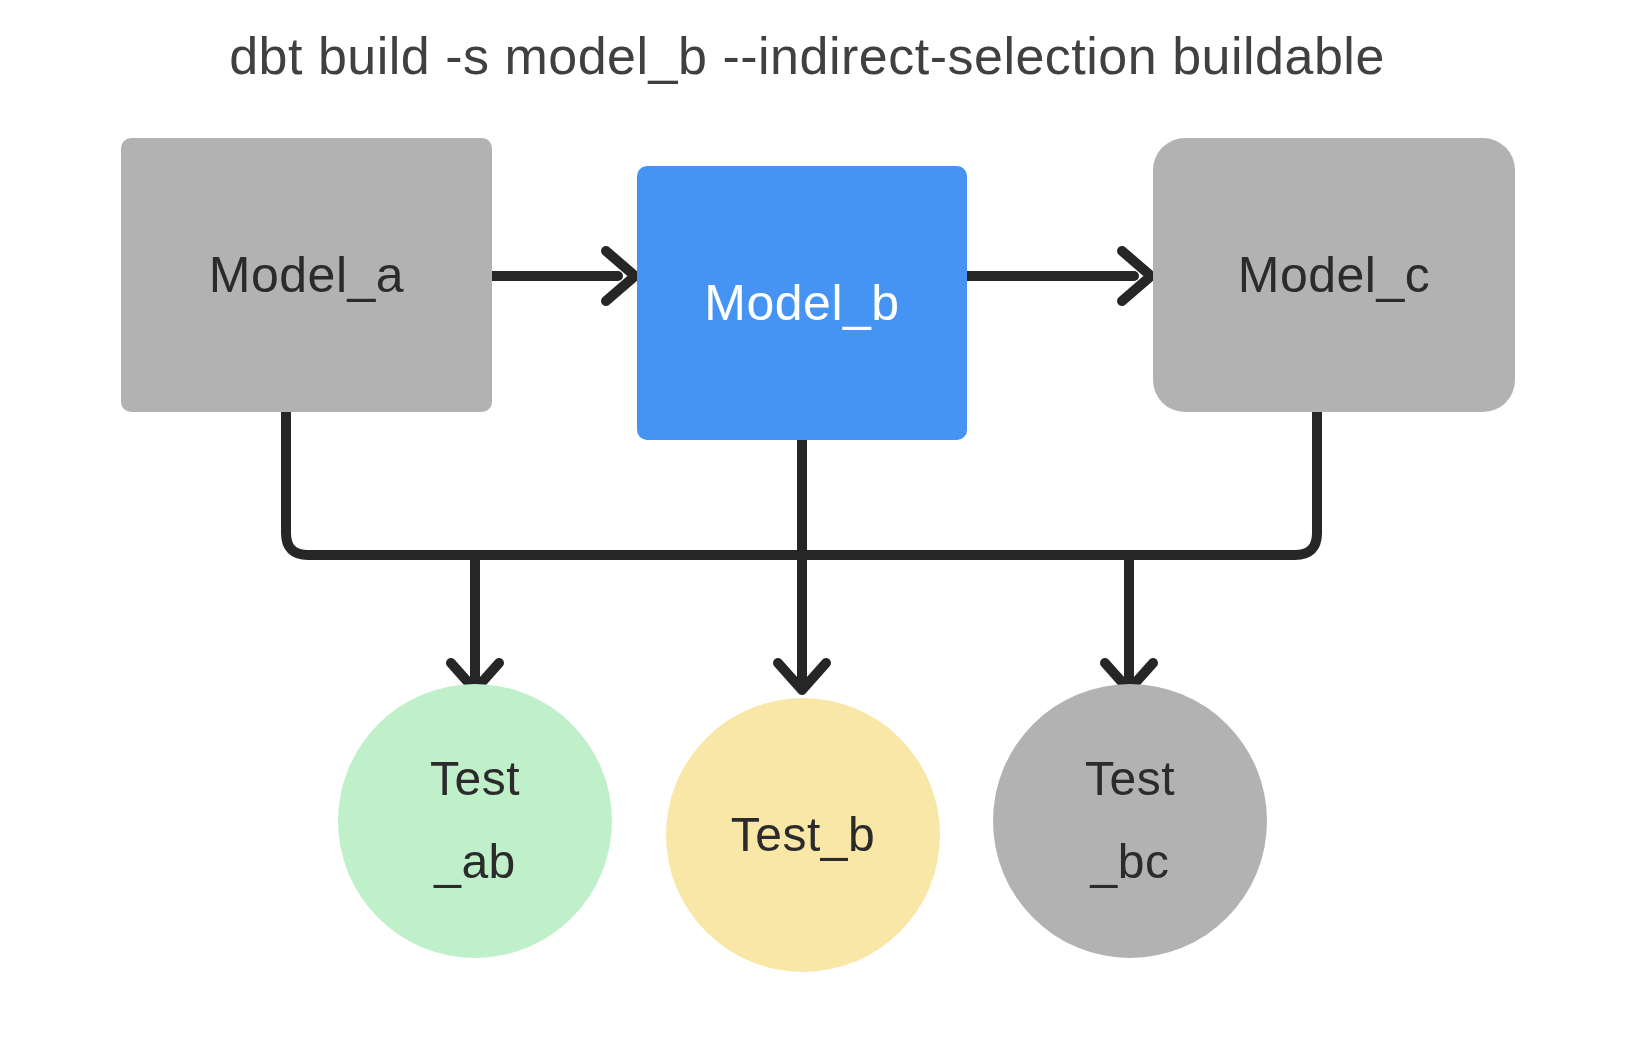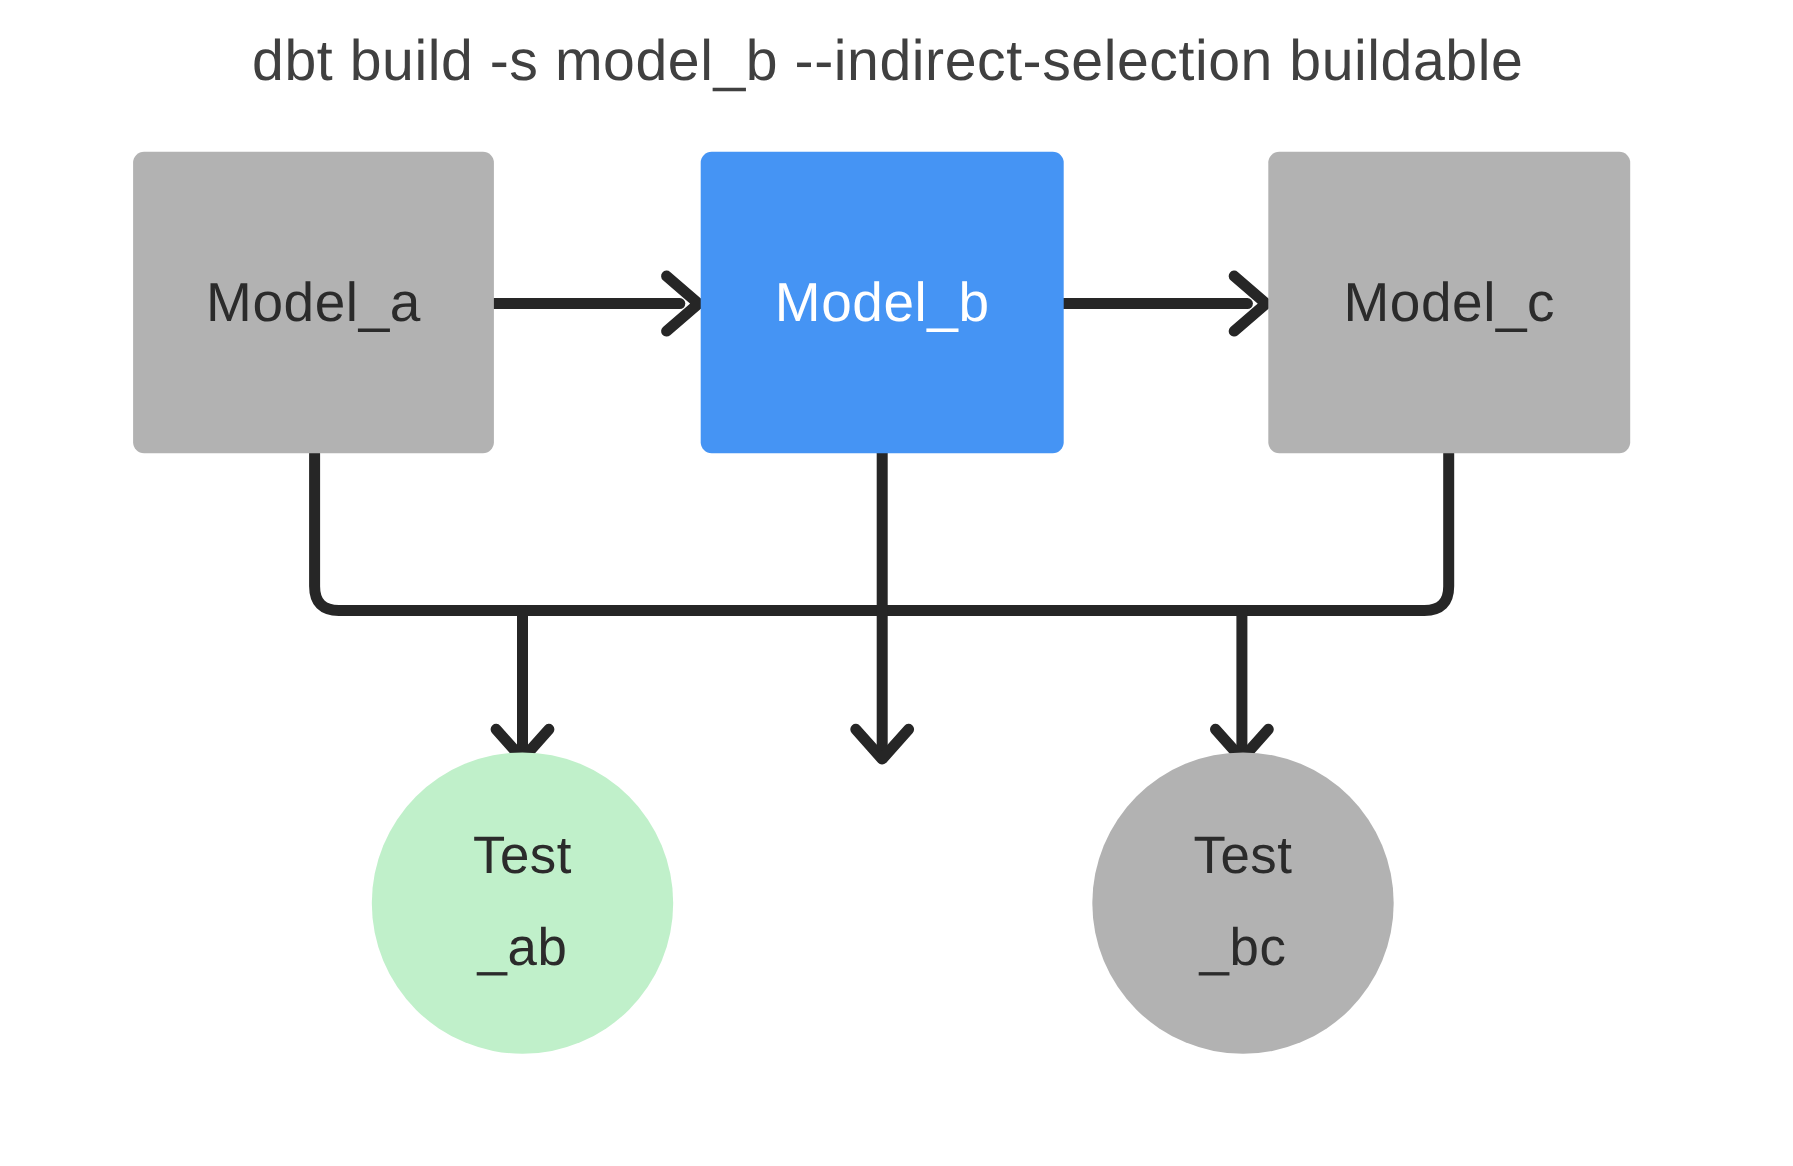--- a/index.html
+++ b/index.html
@@ -23,33 +23,33 @@
     white-space: nowrap;
   }
   .edges-svg {
     position: absolute;
     top: 0;
     left: 0;
   }
   .model-box {
     position: absolute;
     top: 138px;
-    width: 328px;
+    width: 371px;
     height: 274px;
     border-radius: 10px;
     display: flex;
     align-items: center;
     justify-content: center;
     font-size: 50px;
     font-weight: 500;
     letter-spacing: 0.5px;
   }
   .model-box.pos-a { left: 121px; }
-  .model-box.pos-b { left: 637px; width: 330px; }
-  .model-box.pos-c { left: 1153px; width: 329px; }
+  .model-box.pos-b { left: 637px; width: 330px; margin-top: 28px; }
+  .model-box.pos-c { left: 1153px; width: 362px; border-radius: 32px; }
   .test-circle {
     position: absolute;
     top: 684px;
     width: 274px;
     height: 274px;
     border-radius: 50%;
     display: flex;
     flex-direction: column;
     align-items: center;
     justify-content: center;
@@ -103,19 +103,23 @@
 
   <div class="model-box pos-c" style="background: rgb(178, 178, 178); color: rgb(43, 43, 43);">
     <span>Model_c</span>
   </div>
 
   <div class="test-circle pos-ab" style="background: rgb(192, 240, 202); color: rgb(43, 43, 43);">
     <span class="test-line">Test</span>
     <span class="test-line">_ab</span>
   </div>
 
+  <div class="test-circle pos-b" style="background: rgb(249, 231, 168); color: rgb(43, 43, 43);">
+    <span class="test-line">Test_b</span>
+
+  </div>
 
   <div class="test-circle pos-bc" style="background: rgb(178, 178, 178); color: rgb(43, 43, 43);">
     <span class="test-line">Test</span>
     <span class="test-line">_bc</span>
   </div>
 
 </div>
 
 </body></html>

